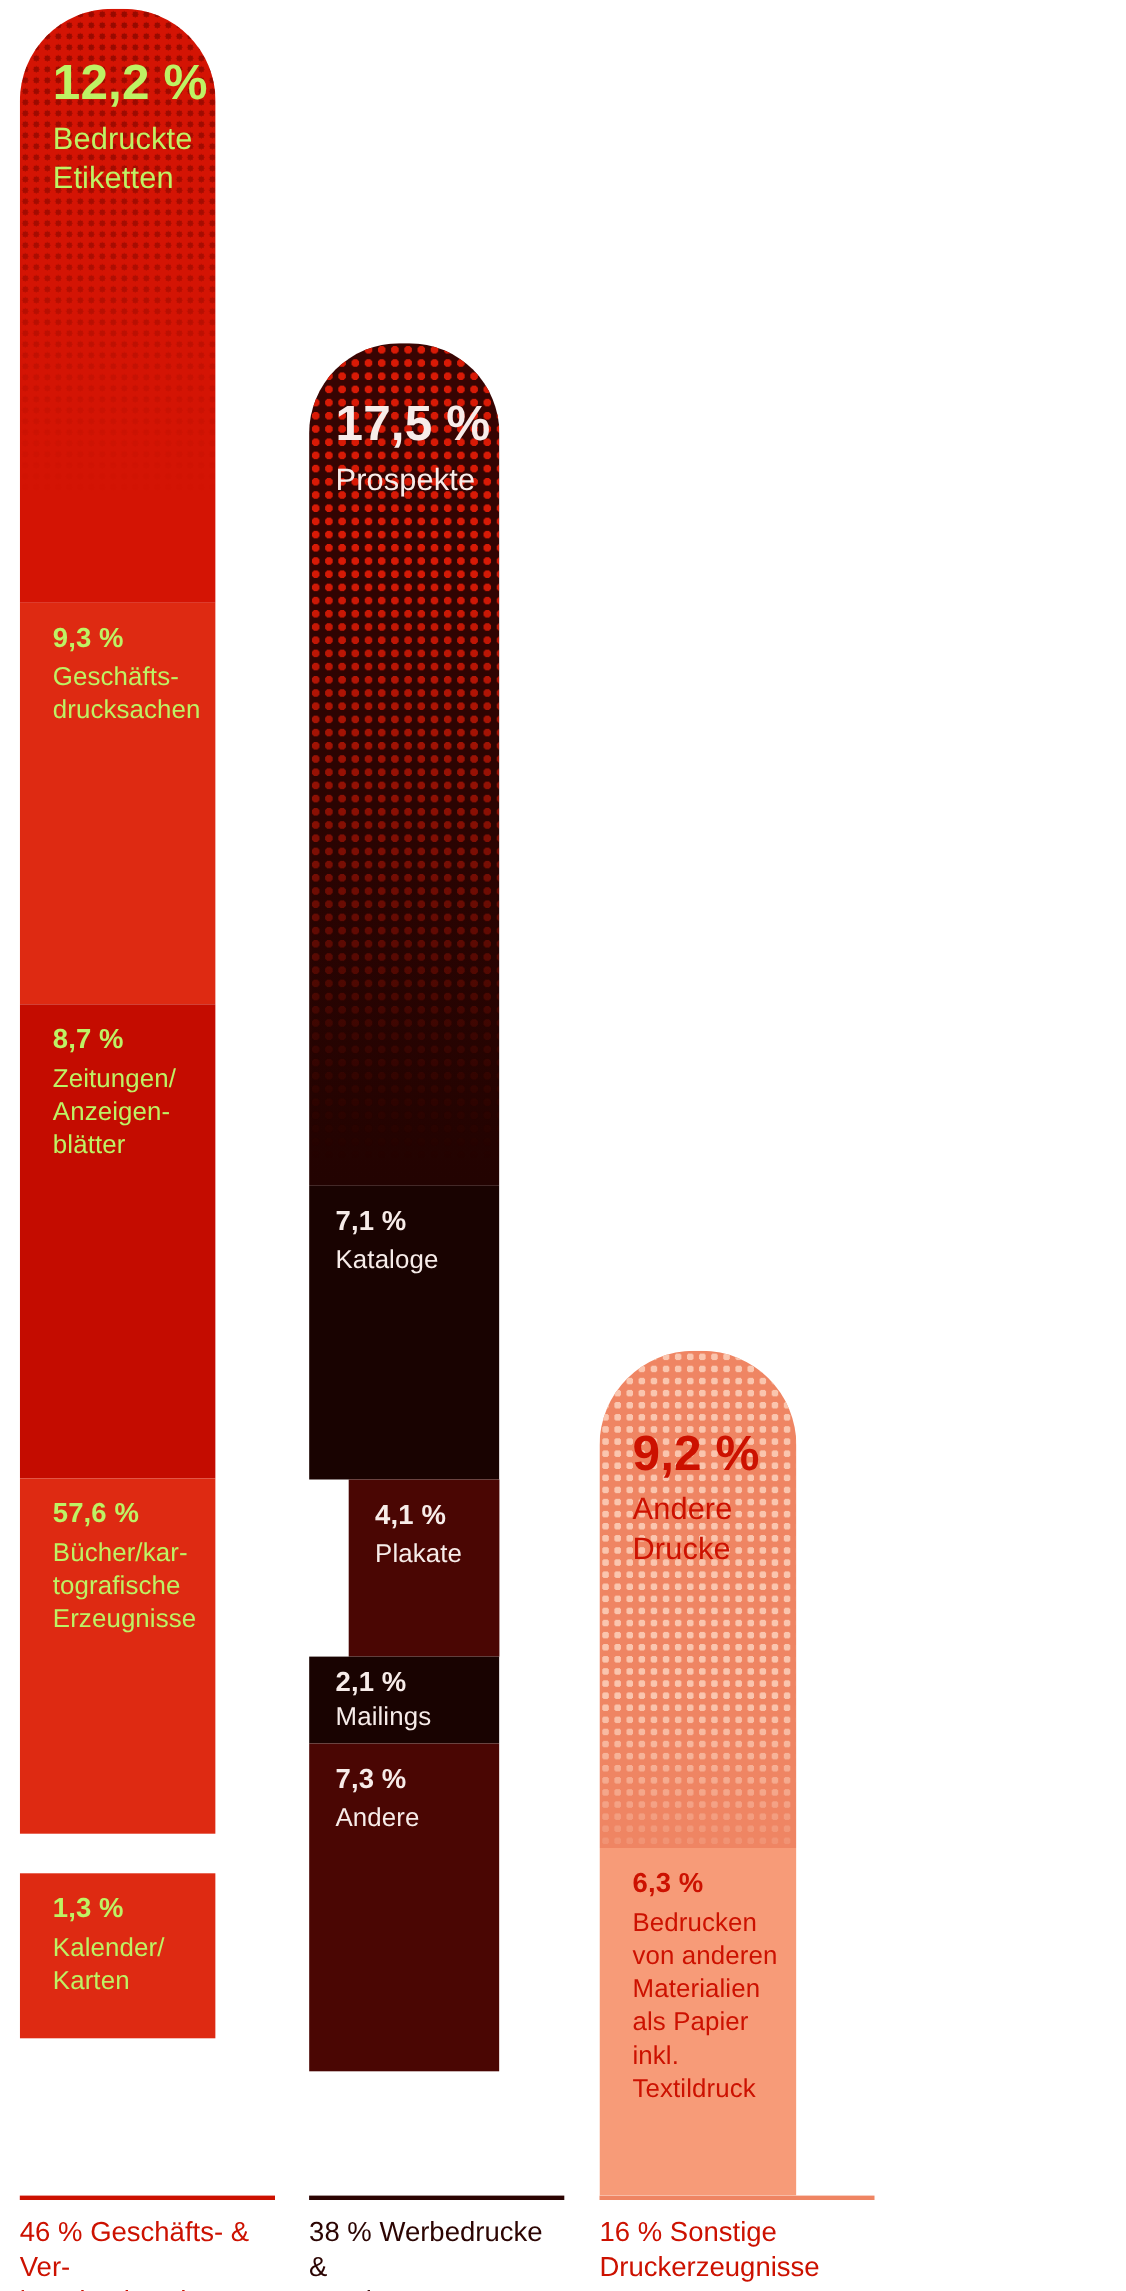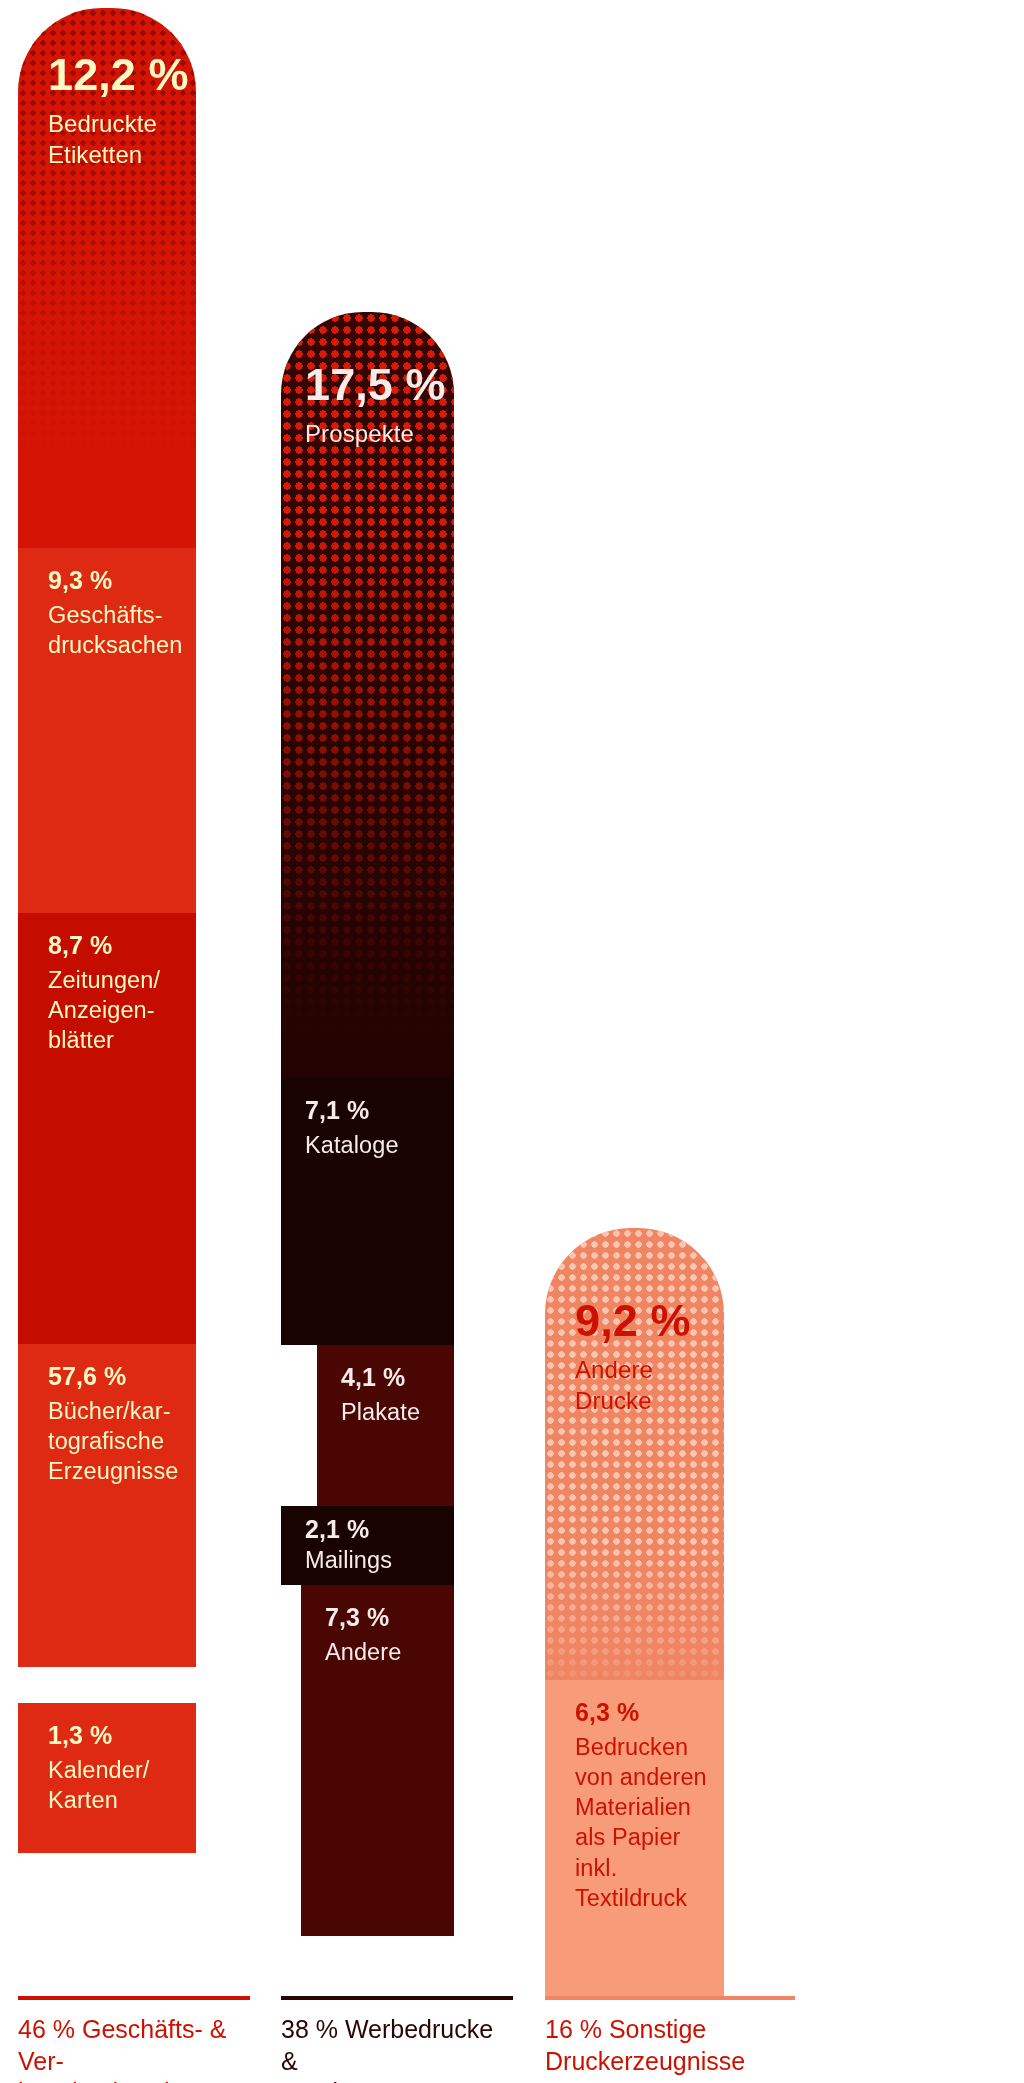--- a/index.html
+++ b/index.html
@@ -18,24 +18,24 @@
   .seg .inner{position:relative;z-index:3;padding:18px 14px 0 30px;}
 
   .val{
     font-weight:bold;font-size:25px;line-height:1.18;letter-spacing:.1px;
     margin:0 0 4px 0;white-space:nowrap;
   }
   .lbl{font-size:23.5px;line-height:1.29;margin:0;letter-spacing:.1px;}
 
   
   .hero .val{font-size:45px;line-height:1.1;margin-bottom:8px;}
-  .hero .lbl{font-size:24px;line-height:1.3;}
-
-  
-  .t-white .val,.t-white .lbl{color:#fef9c3;}
+  .hero .lbl{font-size:28px;line-height:1.3;}
+
+  
+  .t-white .val,.t-white .lbl{color:#bef264;}
   .t-cream .val,.t-cream .lbl{color:#f7ece9;}
   .t-red .val,.t-red .lbl{color:#cc1100;}
 
   
   .dots{position:absolute;left:0;top:0;right:0;bottom:0;z-index:2;pointer-events:none;}
 
   
   .ht1{
     background-image:radial-gradient(circle at center, rgba(140,8,0,.85) 38%, rgba(140,8,0,0) 40%);
     background-size:10px 10px;
@@ -163,21 +163,21 @@
 
       <div class="seg t-cream" style="height:79px;background:#190301;">
         <div class="inner" style="padding-top:9px;padding-left:24px;">
           <p class="val" style="margin-bottom:0;">2,1  %</p>
           <p class="lbl">
             <span>Mailings</span>
           </p>
         </div>
       </div>
 
-      <div class="seg t-cream" style="height:351px;background:#4a0603;margin-left:20px;">
+      <div class="seg t-cream" style="height:298px;background:#4a0603;">
         <div class="inner" style="padding-left:24px;">
           <p class="val">7,3 %</p>
           <p class="lbl">
             <span>Andere</span>
           </p>
         </div>
       </div>
 
     </div>
   </div>

